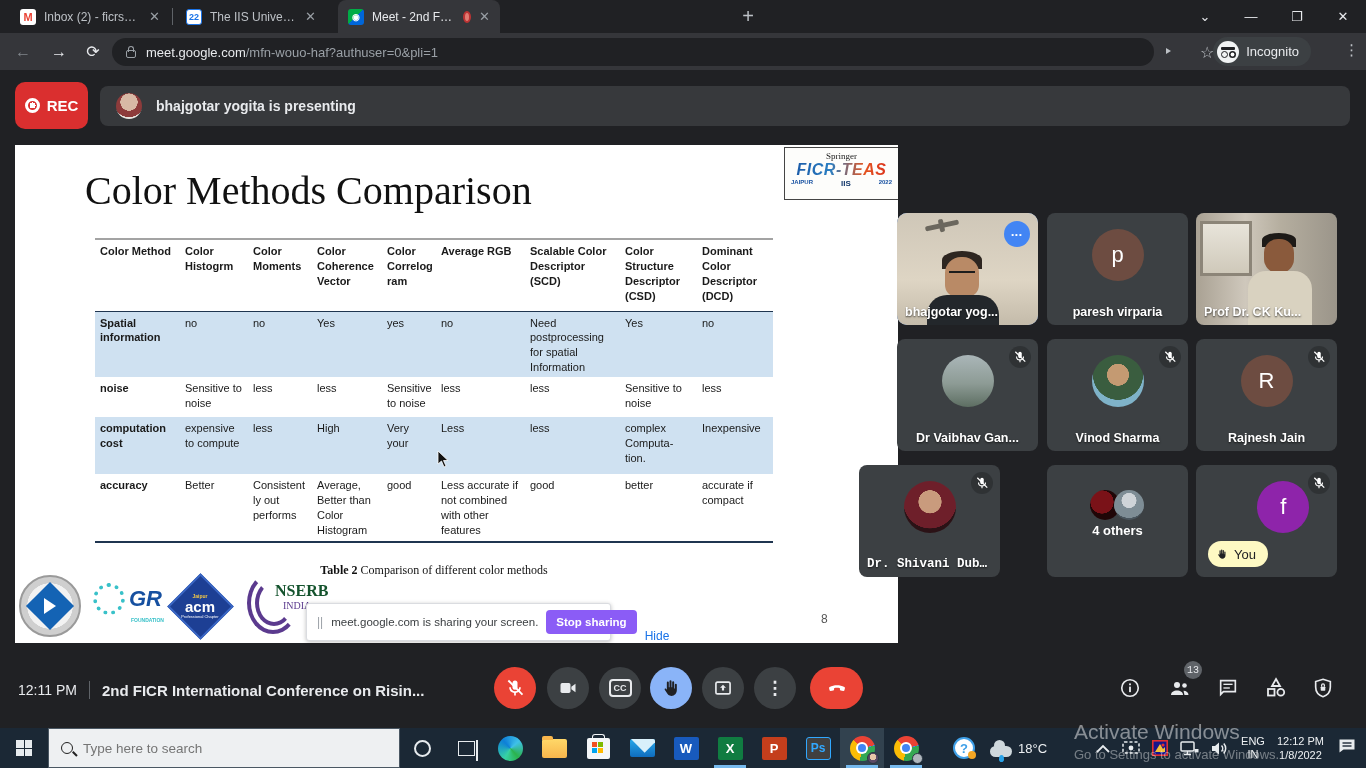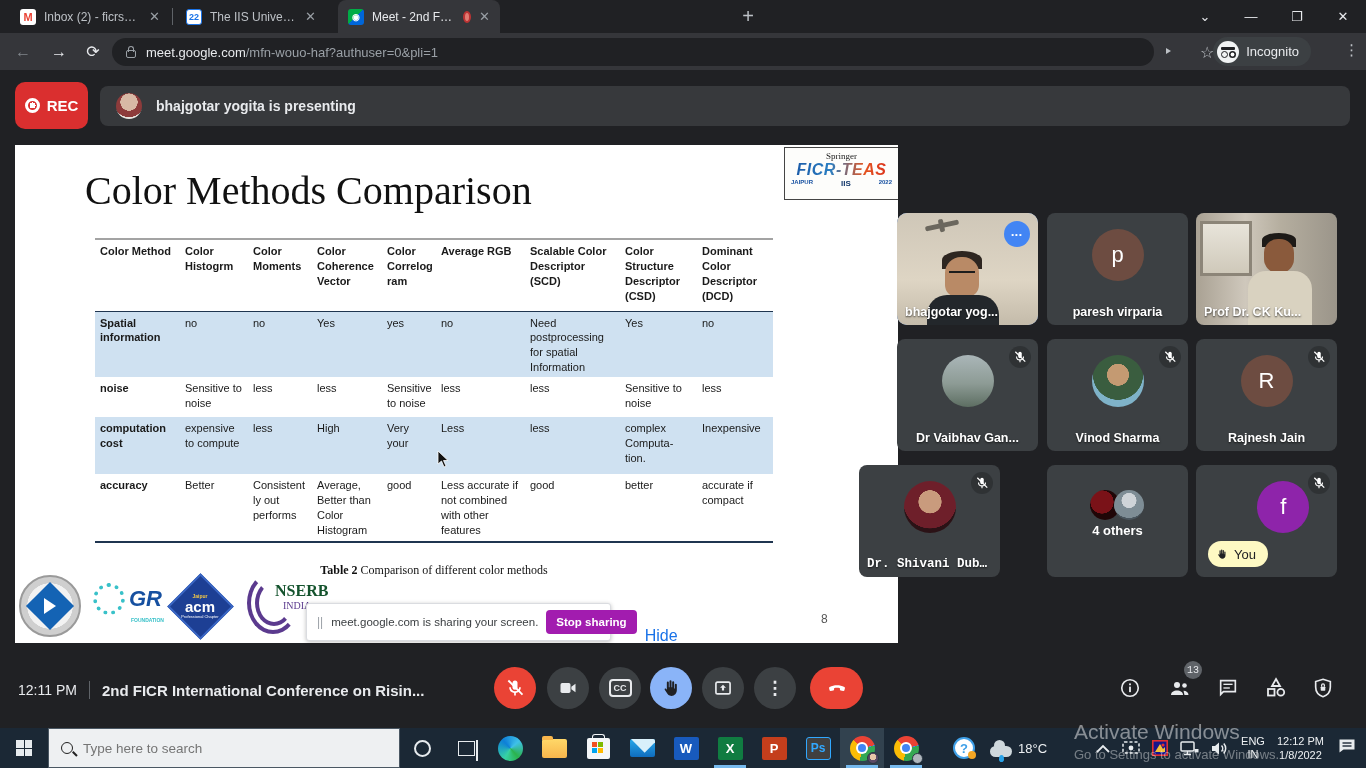--- a/index.html
+++ b/index.html
@@ -112,23 +112,23 @@
 
   
   #mouse-cursor { position:absolute; left:422px; top:305px; }
 
   
   #share-toast { position:absolute; left:306px; top:533px; width:305px; height:38px; background:#fff;
     border:1px solid #dadce0; border-radius:3px; box-shadow:0 1px 4px rgba(0,0,0,.25);
     display:flex; align-items:center; gap:8px; padding:0 10px; }
   #share-toast .handle { color:#9aa0a6; font-size:12px; }
   #share-toast .msg { color:#3c4043; font-size:11.5px; white-space:nowrap; }
-  #share-toast .stop { background:#a21caf; color:#fff; font-size:11.5px; font-weight:bold;
+  #share-toast .stop { background:#8b5cf6; color:#fff; font-size:11.5px; font-weight:bold;
     border:none; border-radius:4px; padding:6px 10px; white-space:nowrap; }
-  #share-toast .hide { color:#1a73e8; font-size:16px;margin-top:28px; }
+  #share-toast .hide { color:#1a73e8; font-size:12px;margin-top:28px; }
 
   
   .tile { position:absolute; width:141px; height:112px; background:#3c4043; border-radius:8px; overflow:hidden; }
   .tile .name { position:absolute; left:8px; bottom:6px; right:8px; color:#fff; font-size:12.5px; font-weight:bold;
     white-space:nowrap; overflow:hidden; text-overflow:ellipsis; text-shadow:0 1px 2px rgba(0,0,0,.7); }
   .tile .name.center { text-align:center; }
   .tile .avatar-lg { position:absolute; left:50%; top:42px; transform:translate(-50%,-50%);
     width:52px; height:52px; border-radius:50%; color:#fff; font-size:22px;
     display:flex; align-items:center; justify-content:center; }
   .mute-badge { position:absolute; right:7px; top:7px; width:22px; height:22px; border-radius:50%;

